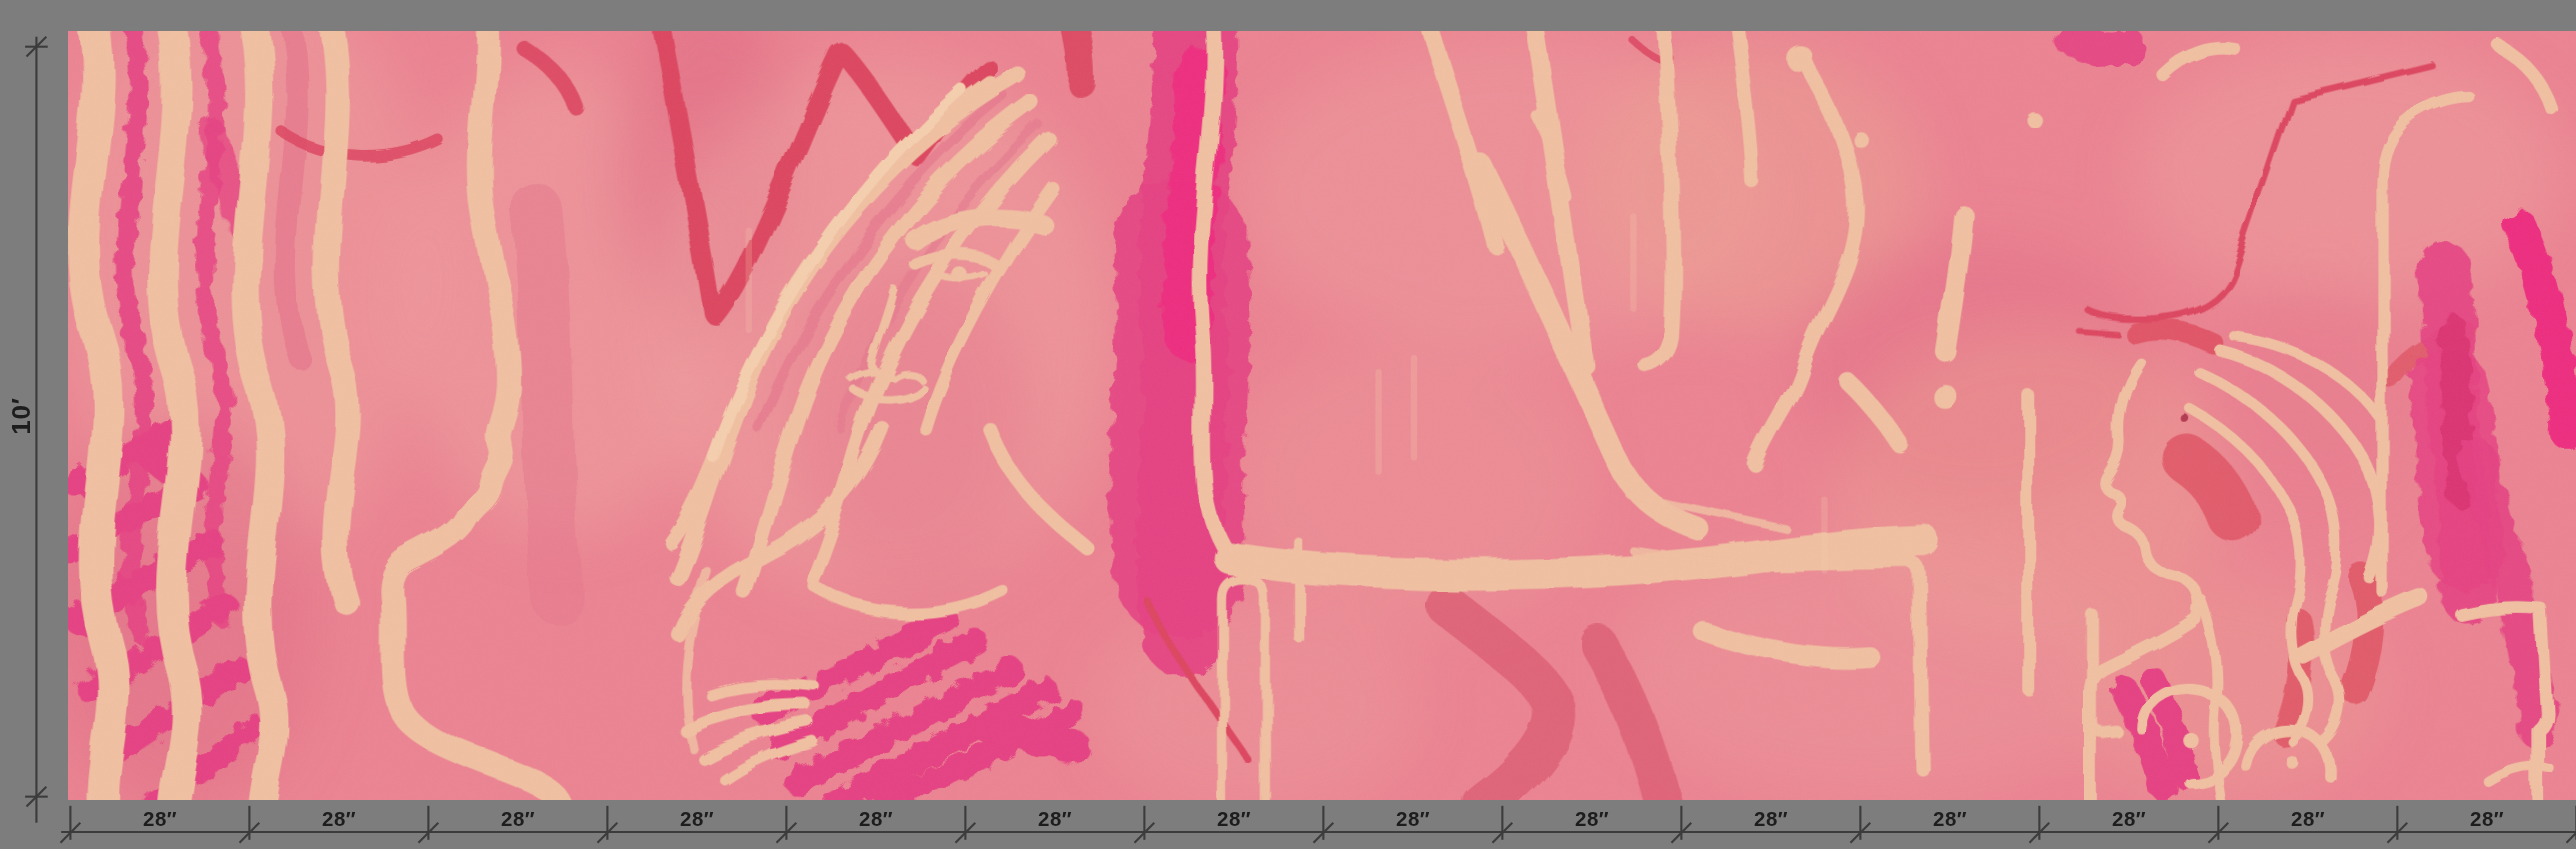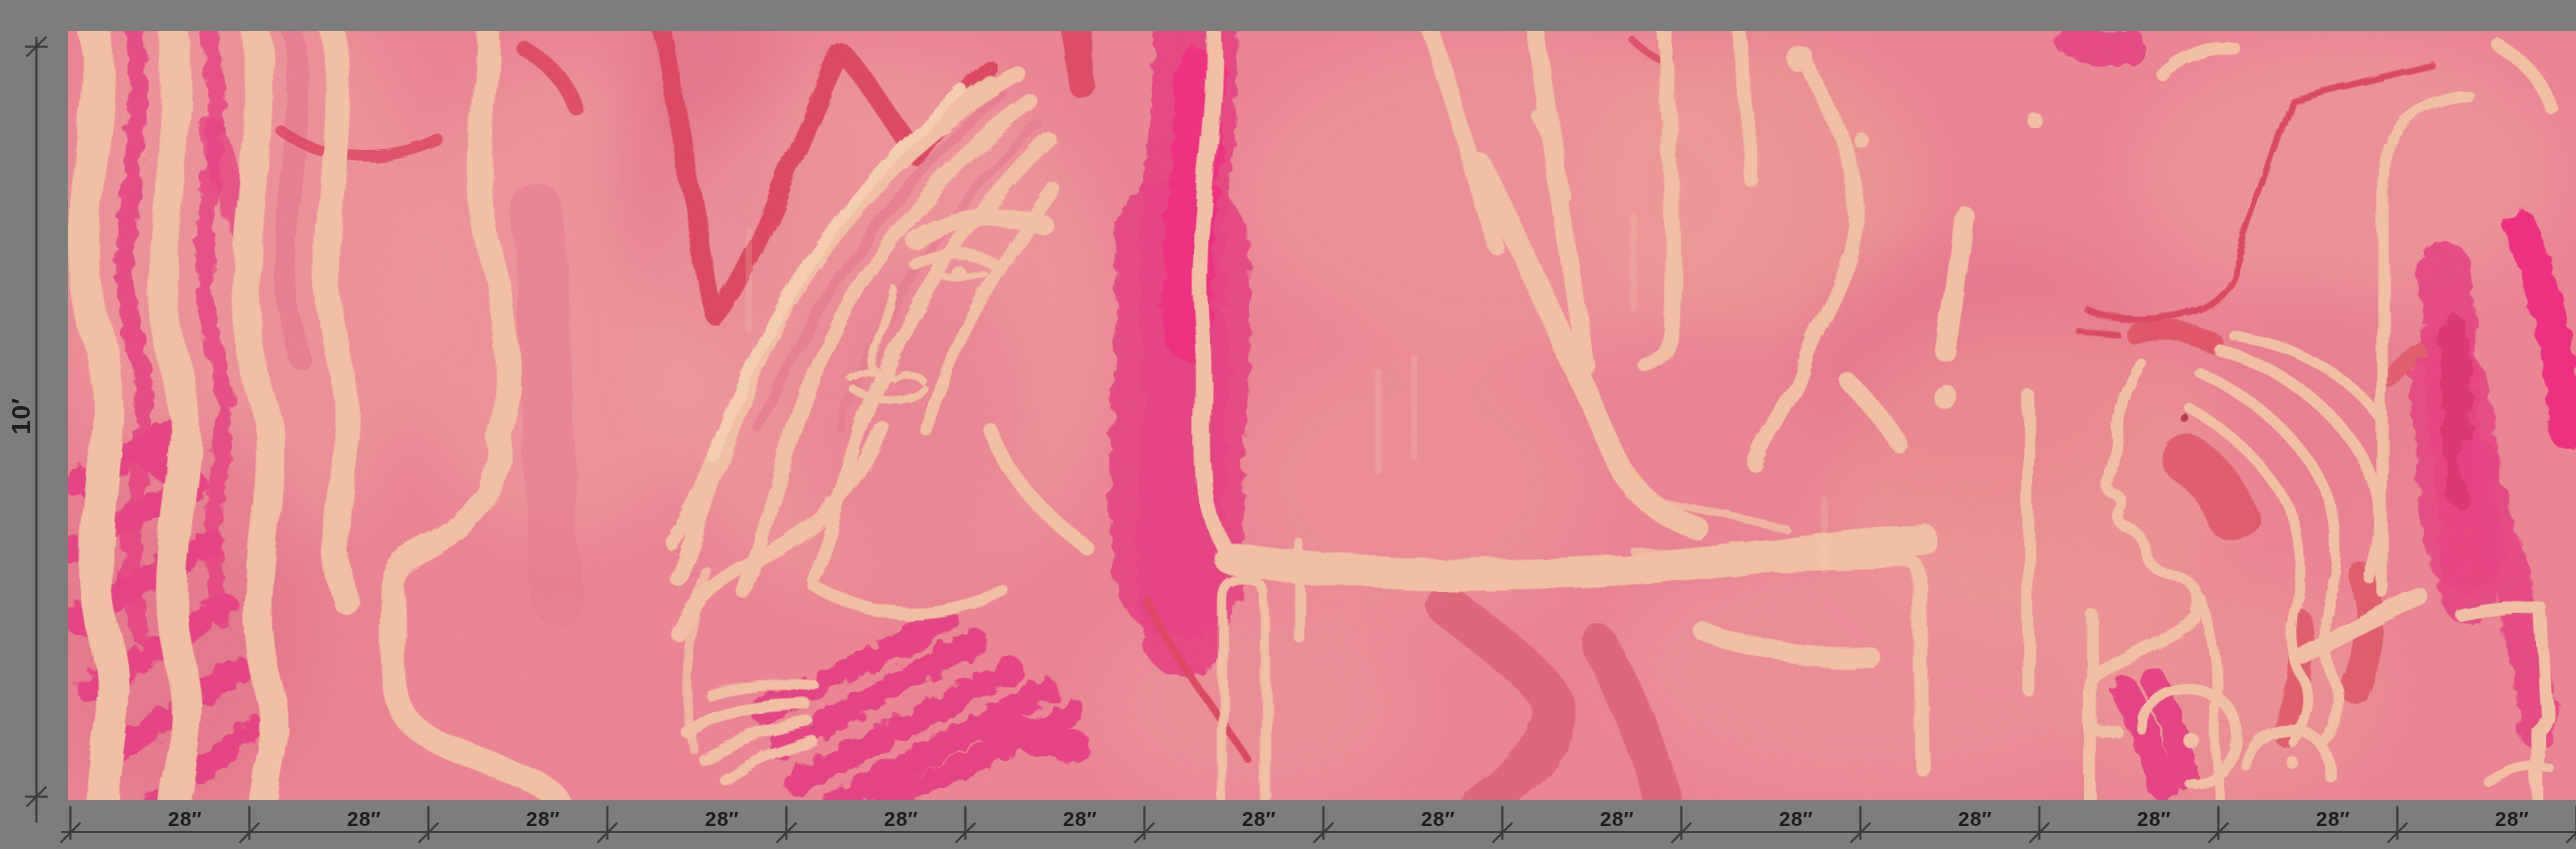--- a/index.html
+++ b/index.html
@@ -42,21 +42,21 @@
   .rl{stroke:var(--ruler_line,#3c3c3c);stroke-width:3;fill:none;}
   .v-label{
     position:absolute;left:20.5px;top:416px;
     transform:translate(-50%,-50%) rotate(-90deg);
     font-size:26px;font-weight:700;letter-spacing:0.7px;
     color:var(--ink,#1d1d1d);white-space:nowrap;
   }
   .h-label{
     position:absolute;top:807px;transform:translateX(-50%);
     font-size:20.5px;font-weight:700;letter-spacing:0.4px;
-    color:var(--ink,#1d1d1d);white-space:nowrap;margin-left:25px;
+    color:var(--ink,#1d1d1d);white-space:nowrap;
   }
 </style>
 </head>
 <body>
 
 <div class="stage">
 
   <div class="art">
     <svg viewBox="0 0 3544 1086" preserveAspectRatio="none">
       <defs>

